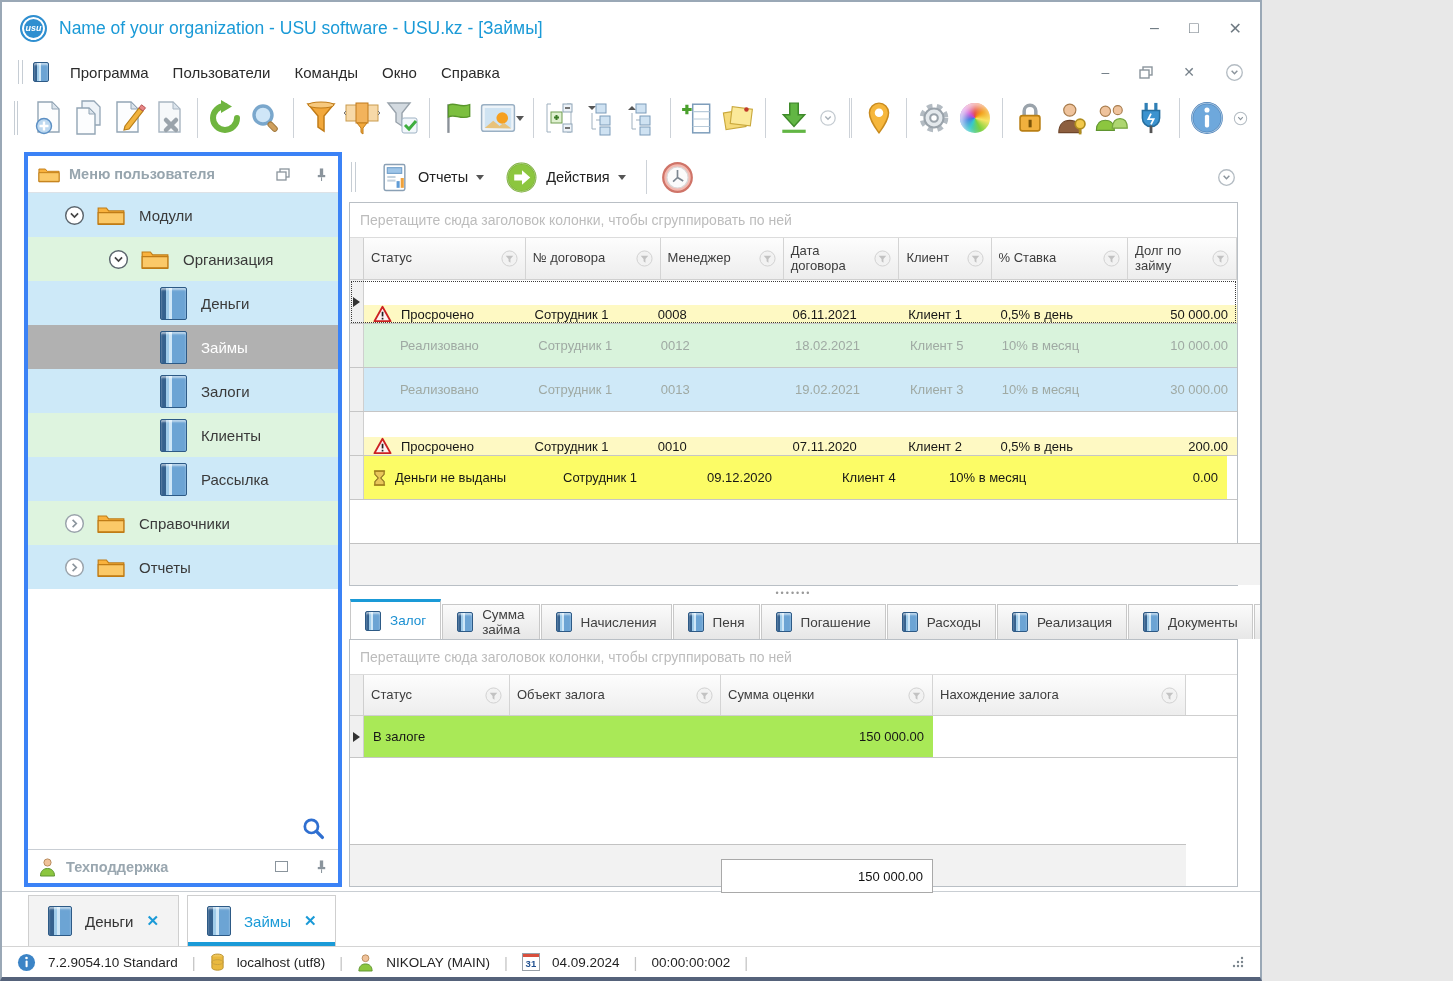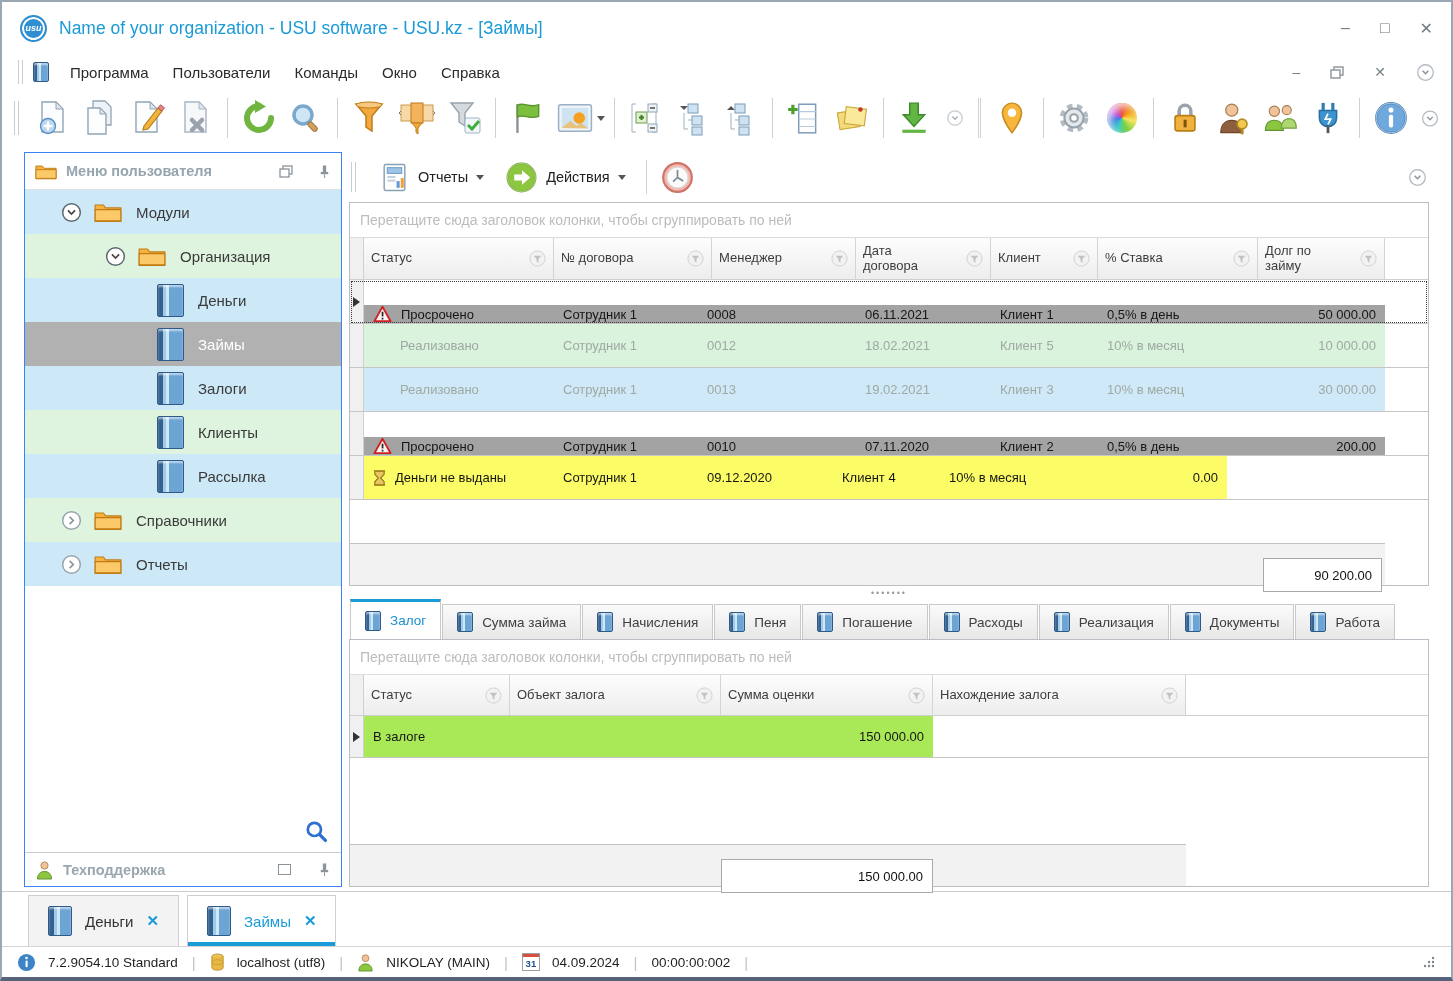--- a/index.html
+++ b/index.html
@@ -1,17 +1,17 @@
 <!DOCTYPE html>
 <html><head>
 <meta charset="utf-8">
 <style>
   * { margin:0; padding:0; box-sizing:border-box; }
   body { background:#e8e8e8; font-family:"Liberation Sans", sans-serif; }
-  .window{ width:1453px; height:981px; background:#fff; border:2px solid #9aa8b6; border-bottom:4px solid #55627a;
+  .window{ width:1262px; height:981px; background:#fff; border:2px solid #9aa8b6; border-bottom:4px solid #55627a;
            display:flex; flex-direction:column; position:relative; overflow:hidden;}
   
   .titlebar{height:52px; display:flex; align-items:center; padding:0 18px; flex:0 0 auto;}
   .logo{width:27px;height:27px;border-radius:50%;background:#2f8fd0;color:#fff;display:flex;align-items:center;justify-content:center;
         font-size:9px;font-weight:bold;font-style:italic;box-shadow:inset 0 0 0 2px #fff;border:2px solid #2f8fd0;}
   .title{color:#1A9AD7;font-size:17.5px;margin-left:12px;flex:1;white-space:nowrap;}
   .win-controls{display:flex;gap:30px;color:#6f7a82;font-size:16px;}
   
   .menubar{height:36px;display:flex;align-items:center;padding:0 16px;gap:2px;flex:0 0 auto;}
   .vhandle{width:5px;height:24px;border-left:1px solid #c6cdd4;border-right:1px solid #c6cdd4;margin-right:8px;}
@@ -21,21 +21,21 @@
   .toolbar{height:56px;display:flex;align-items:center;padding:0 12px;gap:4px;flex:0 0 auto;}
   .tbtn{width:46px;height:46px;display:flex;align-items:center;justify-content:center;border-radius:3px;}
   .tbtn.small{width:30px;}
   .tsep{width:1px;height:40px;background:#cdd2d8;margin:0 5px;flex:0 0 auto;}
   .caret{width:0;height:0;border-left:4px solid transparent;border-right:4px solid transparent;border-top:5px solid #555;}
   .palette{width:30px;height:30px;border-radius:50%;background:conic-gradient(#e74c3c,#f39c12,#f7e463,#7bd23f,#36c9c9,#3f7be0,#c63fd2,#e74c3c);
            box-shadow:inset 4px 4px 7px rgba(255,255,255,.75);}
   
   .content{flex:1;display:flex;padding:6px 22px 4px 22px;gap:7px;min-height:0;}
   
-  .sidebar{width:318px;flex:0 0 auto;border:1px solid #3b82f6;display:flex;flex-direction:column;background:#fff;}
+  .sidebar{width:318px;flex:0 0 auto;border:4px solid #3b82f6;display:flex;flex-direction:column;background:#fff;}
   .sb-header{height:37px;display:flex;align-items:center;gap:9px;padding:0 10px;border-bottom:1px solid #dde2e7;
              color:#97a5ae;font-weight:bold;font-size:14.5px;}
   .sb-header .sp{flex:1;}
   .trow{height:44px;display:flex;align-items:center;font-size:15px;color:#3a3a3a;position:relative;}
   .trow.blue{background:#CDE9F8;} .trow.green{background:#DEF4DF;}
   .t-exp{margin-left:36px;margin-right:12px;flex:0 0 auto;}
   .lvl1 .t-exp{margin-left:80px;}
   .t-book{margin-left:132px;margin-right:14px;}
   .sel-block{display:flex;align-items:center;background:#B1B1B1;color:#fff;align-self:stretch;flex:1;}
   .sel-block{padding-left:132px;}
@@ -62,21 +62,21 @@
   .gridhead{display:flex;height:42px;border-bottom:1px solid #cfcfcf;flex:0 0 auto;}
   .ind{width:14px;background:#f0f0f0;border-right:1px solid #cfcfcf;flex:0 0 auto;display:flex;align-items:center;justify-content:center;}
   .marker{width:0;height:0;border-top:5px solid transparent;border-bottom:5px solid transparent;border-left:7px solid #333;}
   .hcell{display:flex;align-items:center;justify-content:space-between;gap:4px;padding:0 7px;border-right:1px solid #d4d4d4;
          font-size:13px;color:#3c3c3c;line-height:1.08;background:linear-gradient(#fdfdfd,#ededed);}
   .c0{width:190px;} .c1{width:144px;} .c2{width:158px;} .c3{width:135px;} .c4{width:107px;} .c5{width:160px;} .c6{width:127px;}
   .d0{width:146px;} .d1{width:211px;} .d2{width:212px;} .d3{width:253px;}
   .grow{display:flex;height:44px;border-bottom:1px solid #c6c6c6;flex:0 0 auto;}
   .cell{display:flex;align-items:center;gap:9px;padding:0 9px;font-size:13px;color:#161616;overflow:hidden;white-space:nowrap;}
   .cell.num{justify-content:flex-end;}
-  .row-pink  .cell{background:#a3a3a3;margin-top:25px;}
+  .row-pink  .cell{background:#fef9c3;margin-top:25px;}
   .row-green .cell{background:#D9F3DC;}
   .row-blue  .cell{background:#CFE9F8;}
   .row-yellow .cell{background:#FCFC66;}
   .row-lime  .cell{background:#A9E957;}
   .muted .cell{color:#9fa9a3;}
   .selrow{outline:1px dotted #3a3a3a;outline-offset:-2px;}
   .grid-filler{flex:1;}
   .sumbar{height:42px;background:#f2f2f2;border-top:1px solid #c2c2c2;position:relative;flex:0 0 auto;}
   .sum-box{position:absolute;top:14px;height:34px;background:#fff;border:1px solid #a9a9a9;display:flex;align-items:center;
            justify-content:flex-end;padding:0 9px;font-size:13px;color:#111;}

